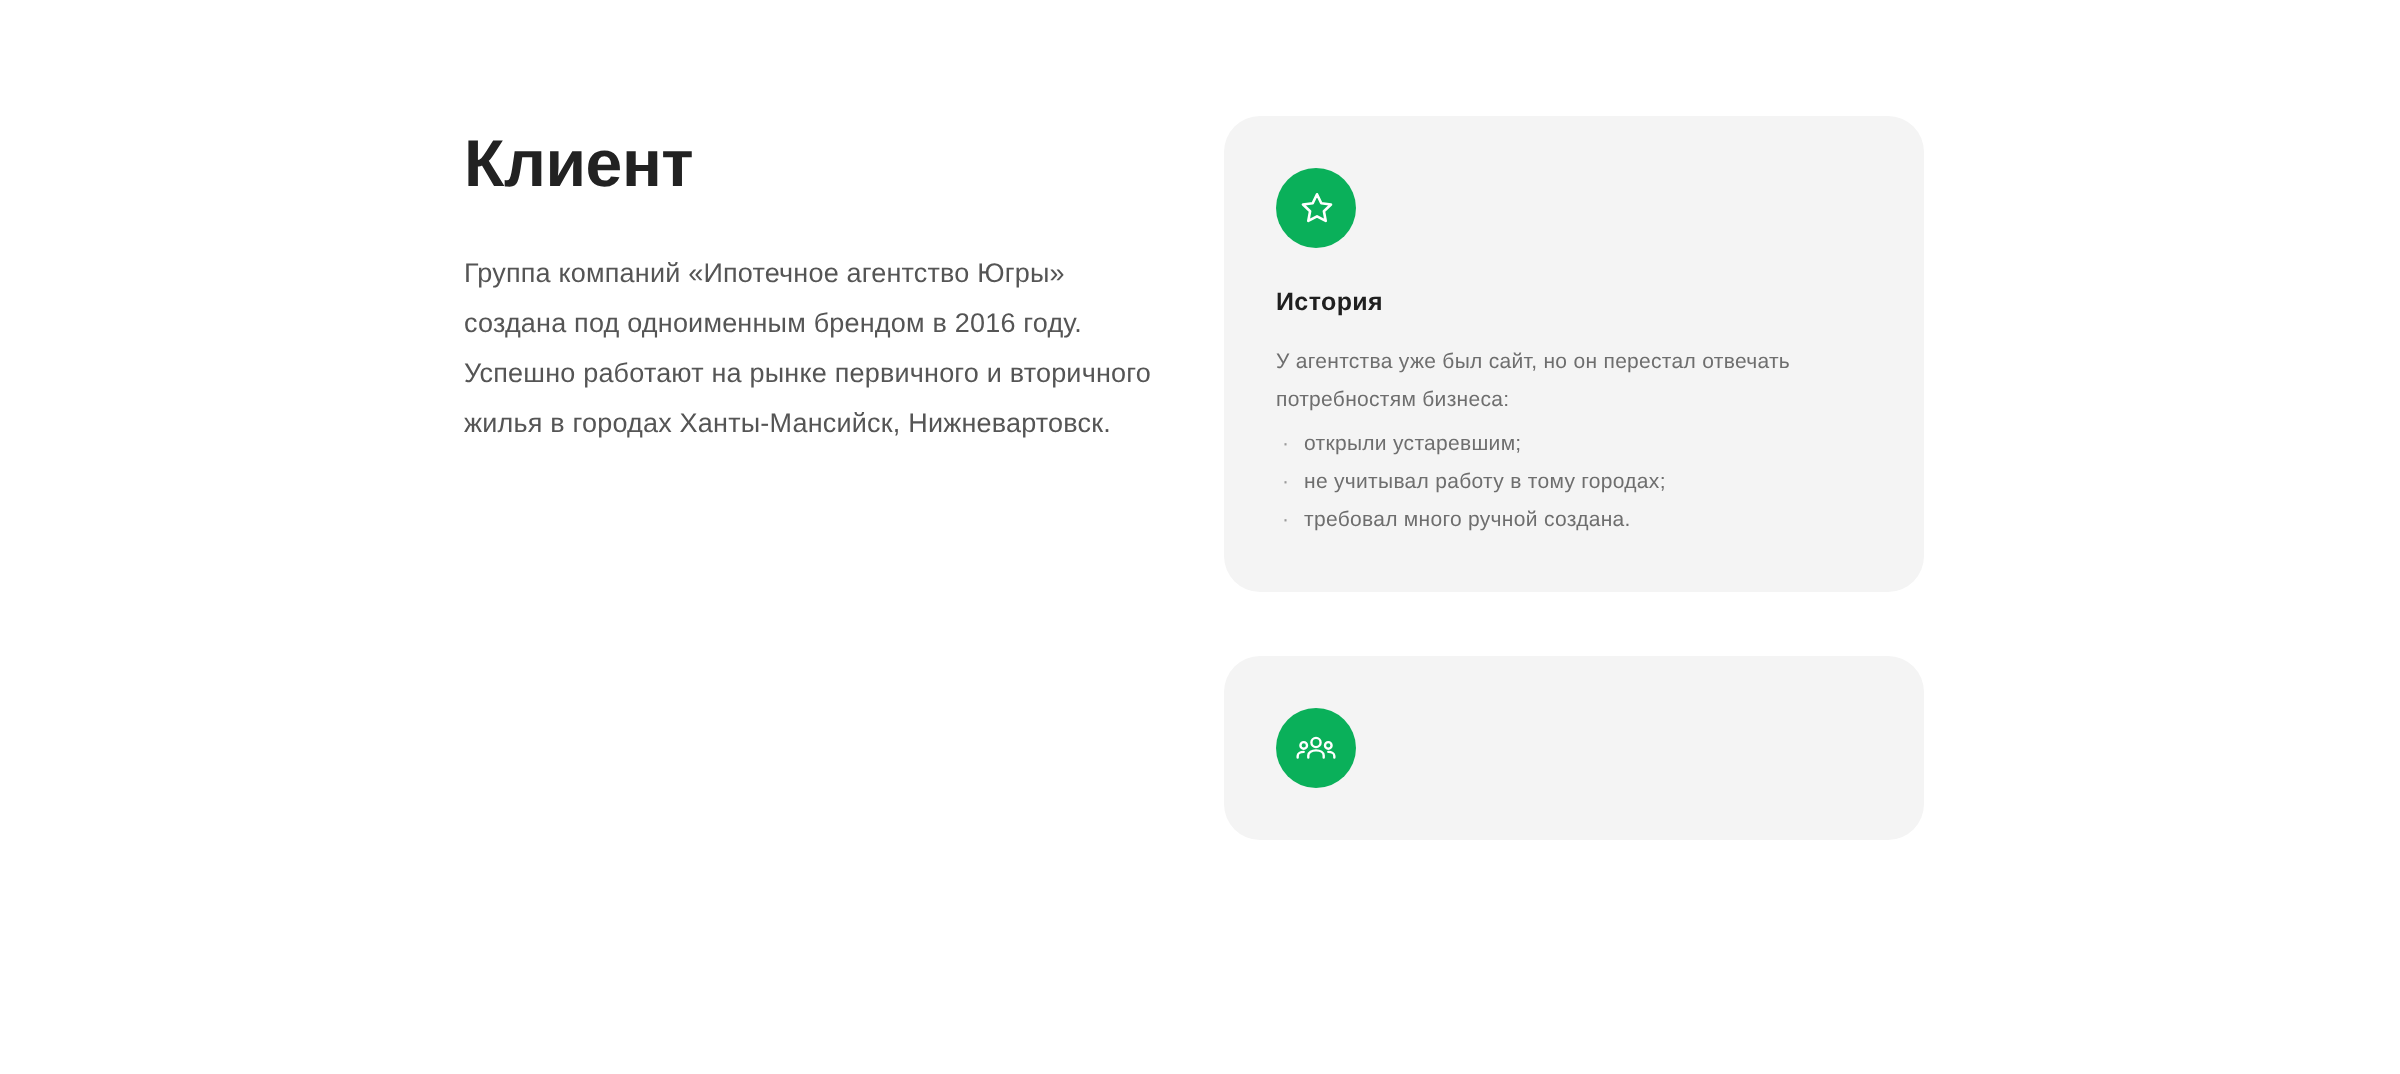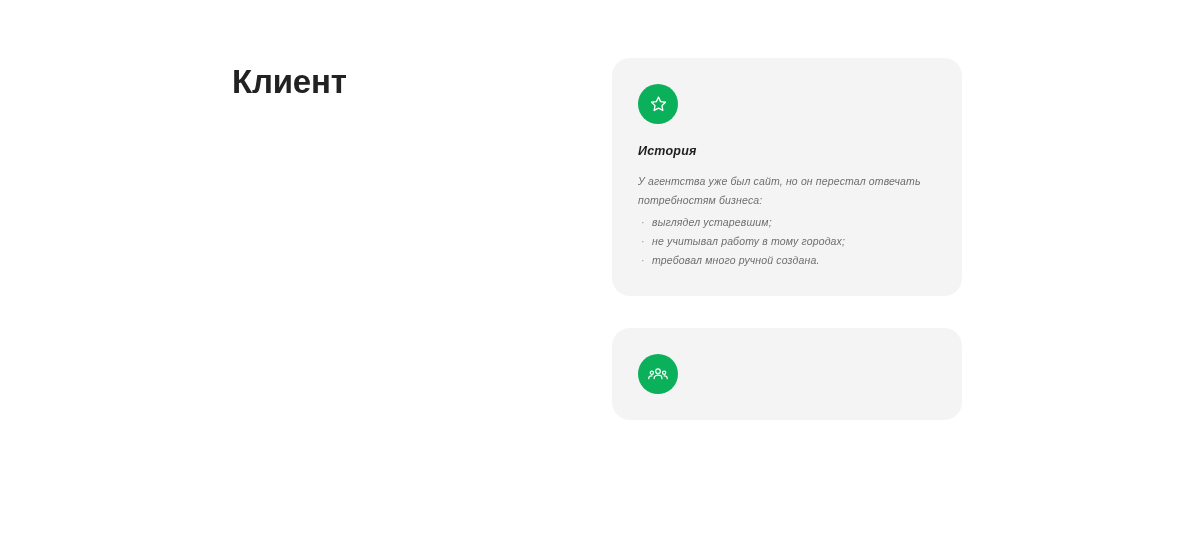--- a/index.html
+++ b/index.html
@@ -53,21 +53,20 @@
     left: 612px;
     top: 58px;
     width: 350px;
   }
   .card {
     background: #f4f4f4;
     border-radius: 18px;
     padding: 26px 26px 26px 26px;
     box-sizing: border-box;
     width: 350px;
-    font-style: italic;
   }
   .card + .card {
     margin-top: 32px;
   }
   .icon-circle {
     width: 40px;
     height: 40px;
     border-radius: 50%;
     background: #0ab05a;
     display: flex;
@@ -111,36 +110,37 @@
     color: #9a9a9a;
   }
 </style>
 </head>
 <body>
 
 <div class="page">
 
   <div class="left-col">
     <h1 class="page-title">Клиент</h1>
+    <p class="intro-para">Группа компаний «Ипотечное агентство Югры» создана под одноименным брендом в 2016 году. Успешно работают на рынке первичного и вторичного жилья в городах Ханты-Мансийск, Нижневартовск.</p>
   </div>
 
   <div class="cards-col">
 
     <div class="card">
       <div class="icon-circle">
         <svg width="21" height="21" viewBox="0 0 24 24" fill="none" stroke="#ffffff" stroke-width="1.5" stroke-linecap="round" stroke-linejoin="round">
           <path d="M12 3.6l2.45 5.1 5.55.72-4.05 3.86 1.03 5.52L12 16.2l-4.98 2.6 1.03-5.52L4 9.42l5.55-.72z"></path>
         </svg>
       </div>
       <div class="card-title">История</div>
       <p class="card-body">У агентства уже был сайт, но он перестал отвечать потребностям бизнеса:</p>
       <ul class="bullet-list">
         <li>
           <span class="bullet-dot">·</span>
-          <span>выглядел устаревшим;</span>
+          <span>открыли устаревшим;</span>
         </li>
         <li>
           <span class="bullet-dot">·</span>
           <span>не учитывал работу в тому городах;</span>
         </li>
         <li>
           <span class="bullet-dot">·</span>
           <span>требовал много ручной создана.</span>
         </li>
       </ul>

